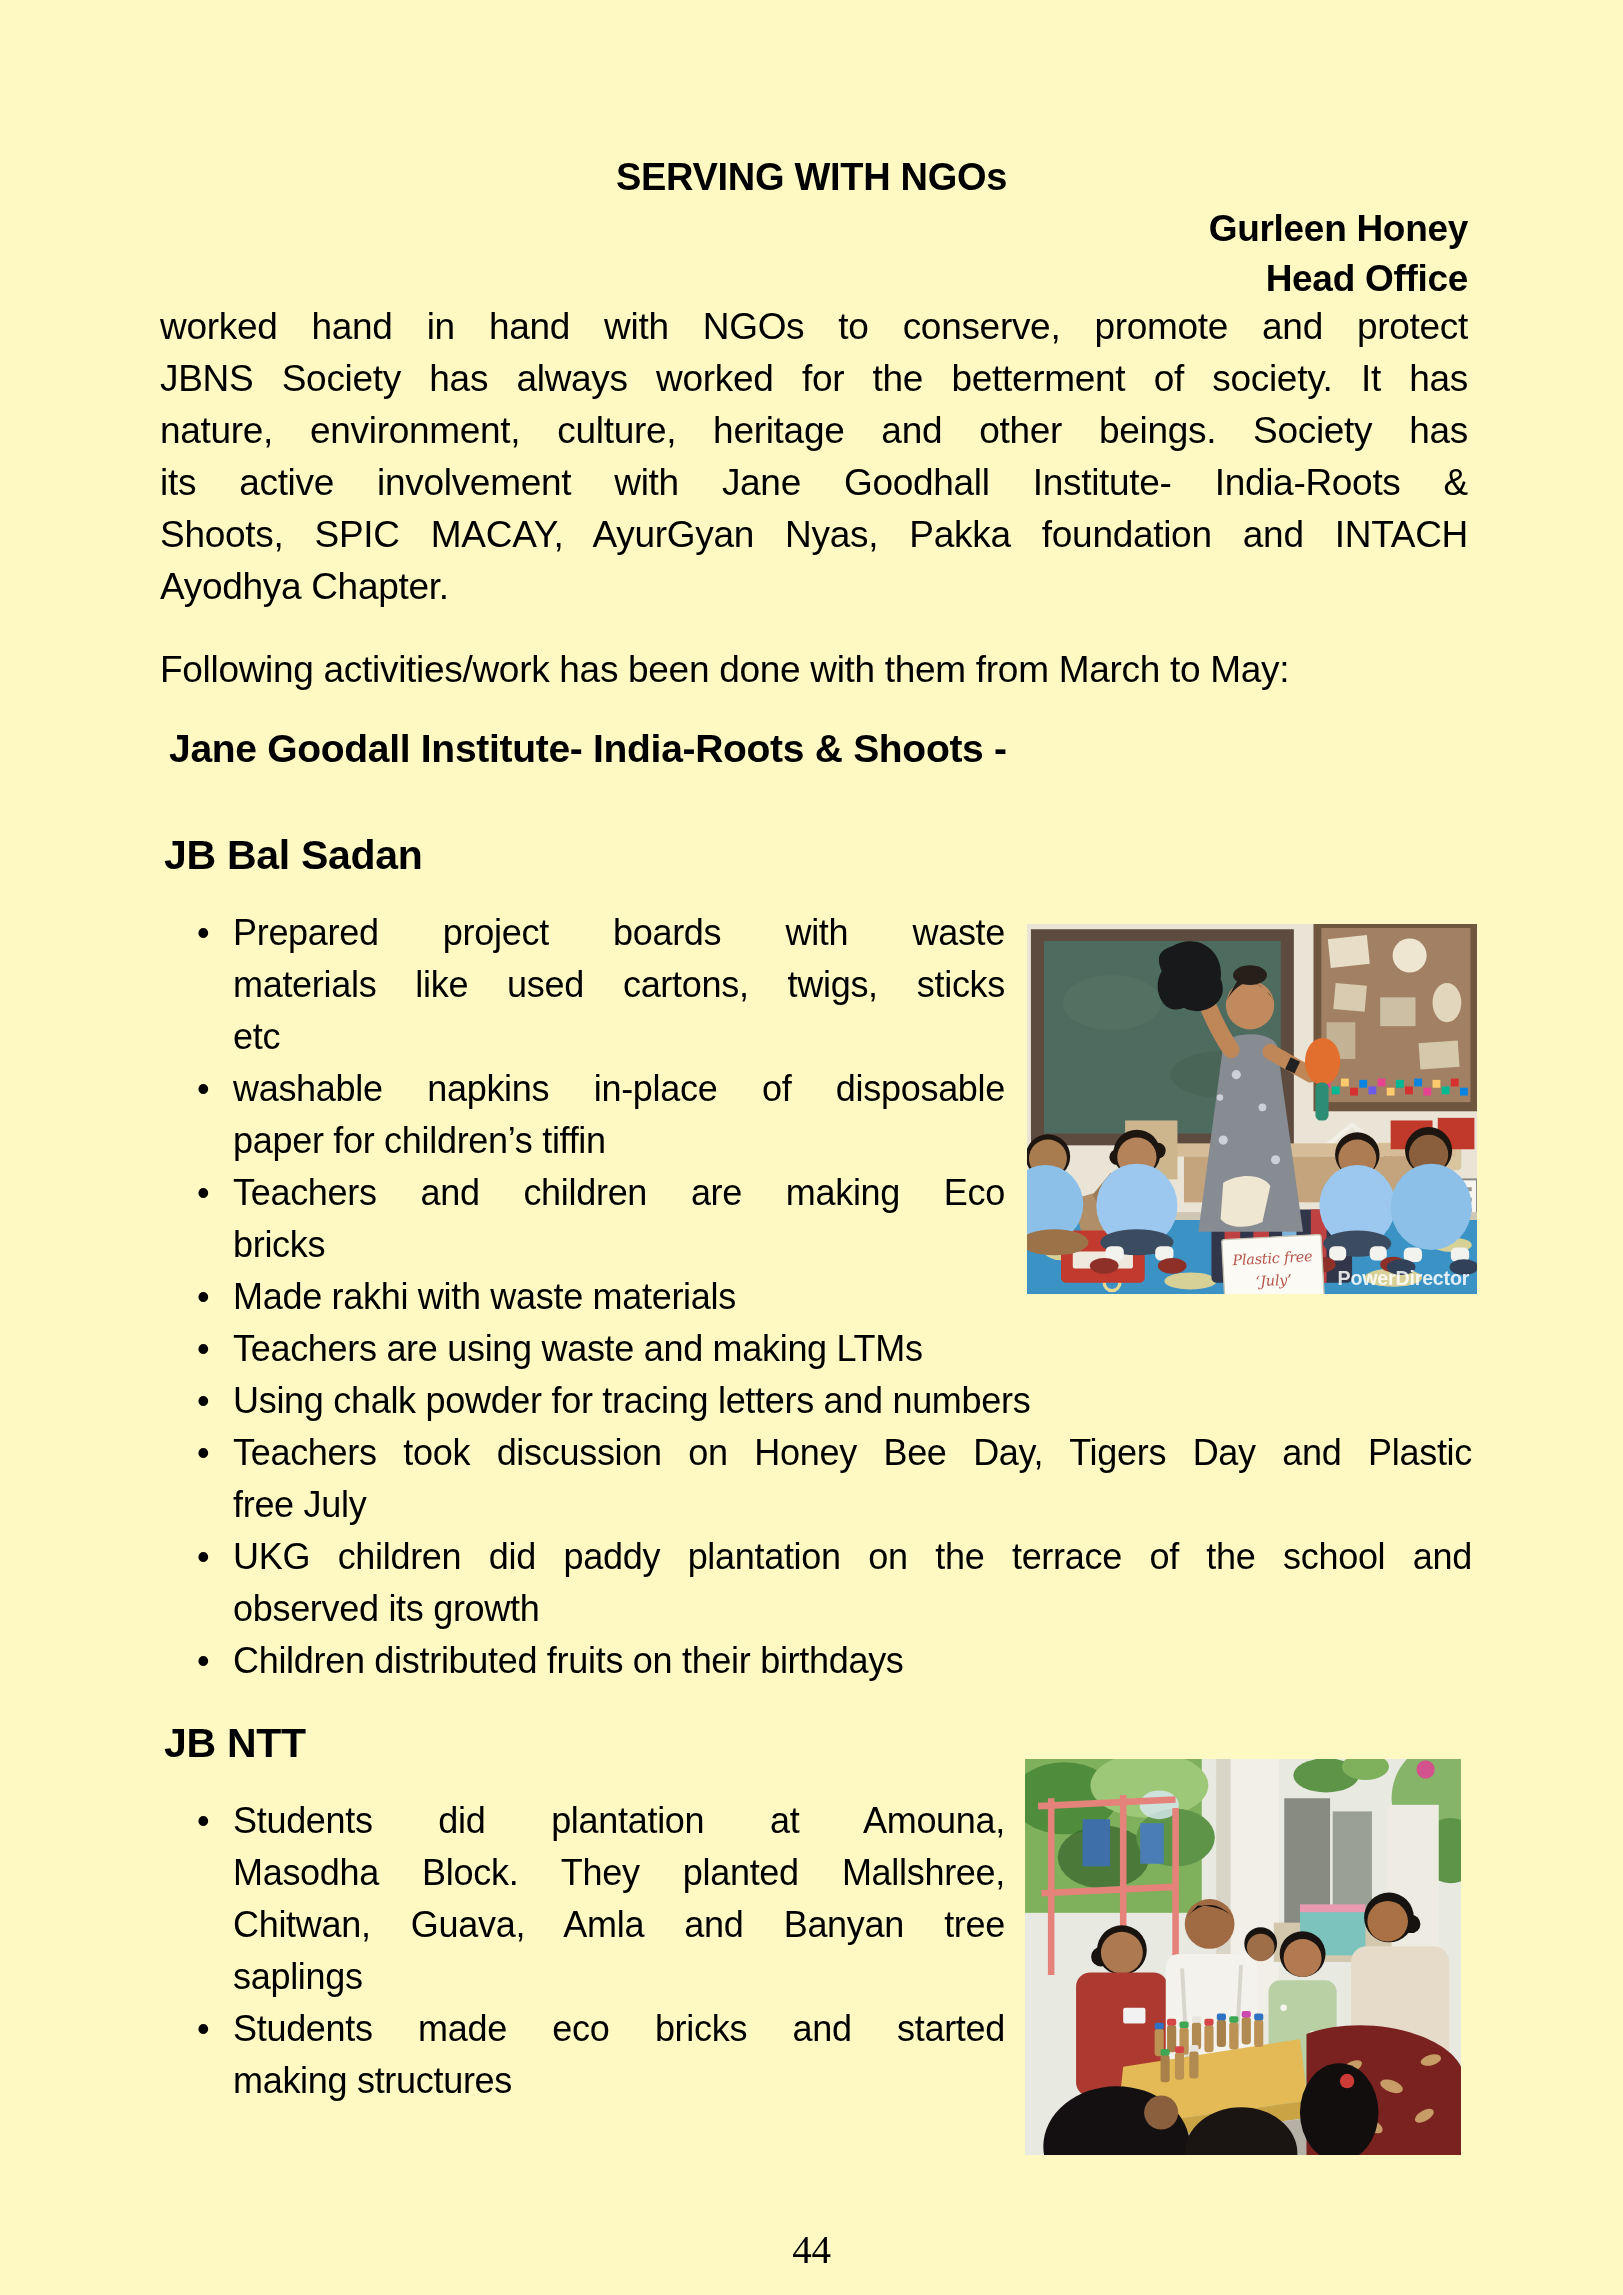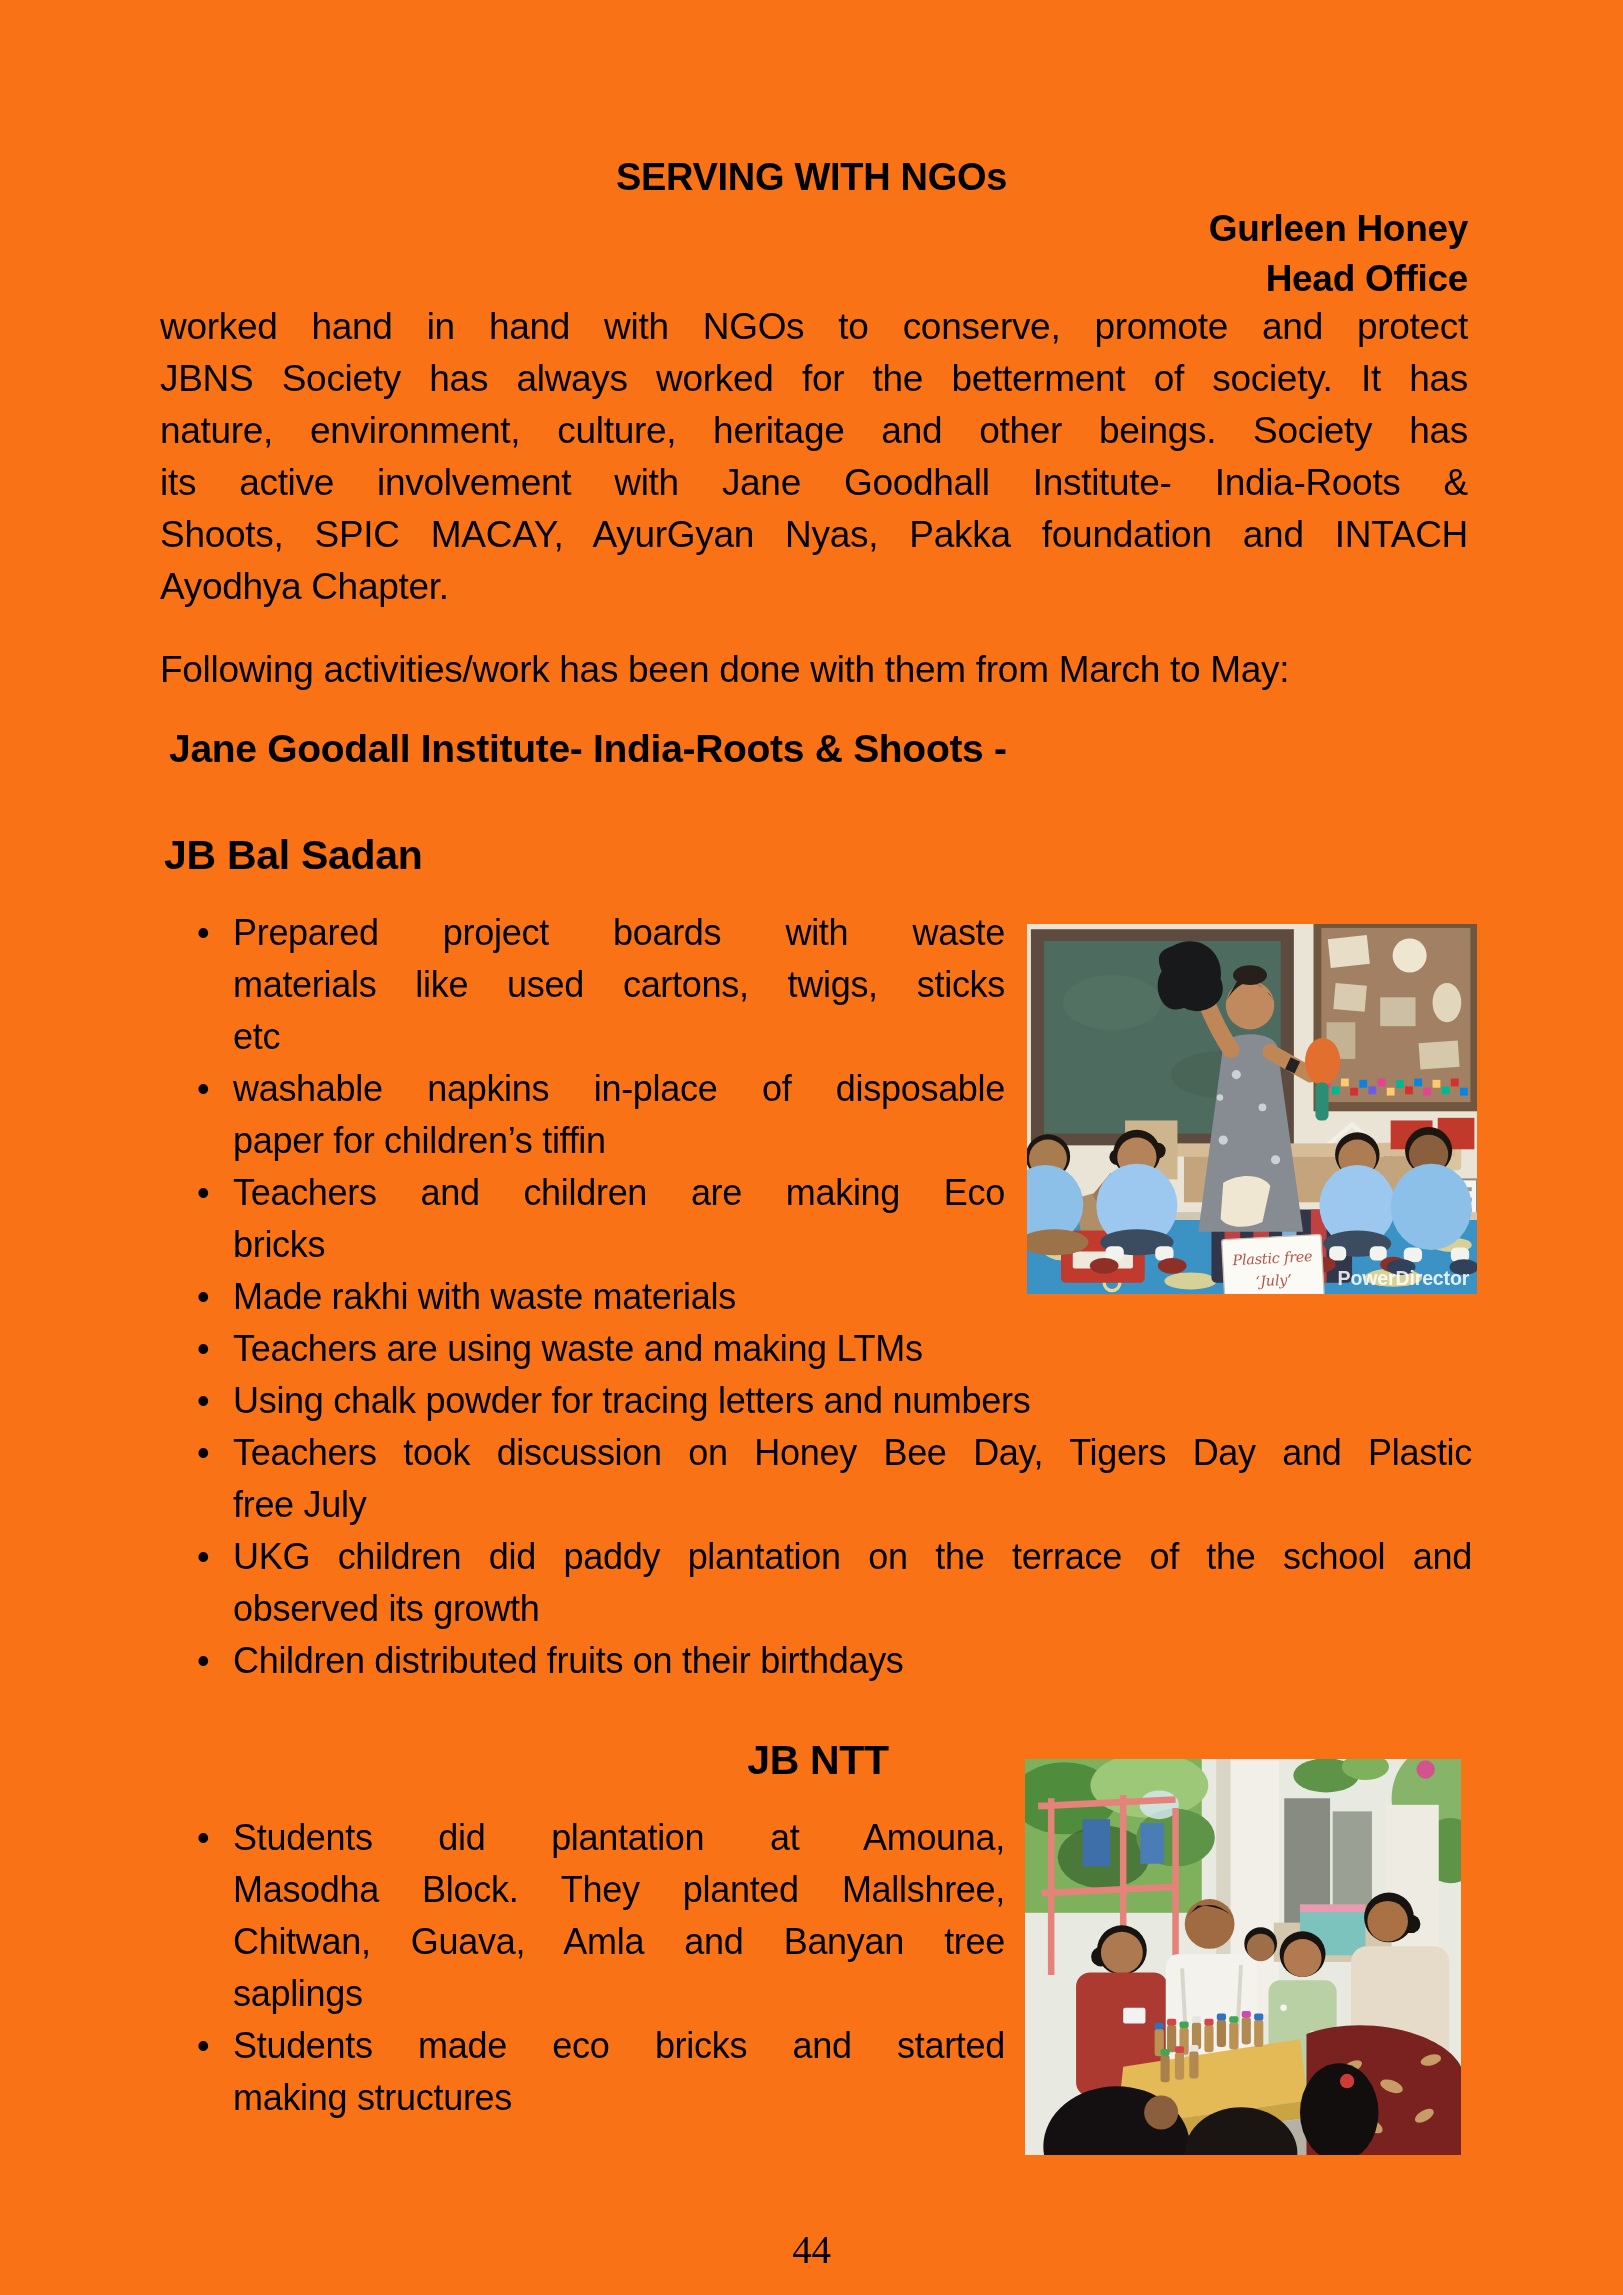--- a/index.html
+++ b/index.html
@@ -1,29 +1,29 @@
 <!DOCTYPE html>
 <html style="font-size:10.5px"><head>
 <meta charset="utf-8">
 <style>
   html,body{margin:0;padding:0;background:#9a9a9a;}
-  .page{position:relative;width:1623px;height:2295px;background:#f97316;
+  .page{position:relative;width:1623px;height:2295px;background:#fef9c3;
         font-family:"Liberation Sans",sans-serif;color:#000;overflow:hidden;
         letter-spacing:-0.3px;}
   .title{position:absolute;left:0;top:156px;width:100%;text-align:center;
          font-size:38px;font-weight:700;}
   .byline{position:absolute;right:155px;top:204px;text-align:right;
           font-size:37px;font-weight:700;line-height:50px;}
   .block{position:absolute;left:160px;width:1308px;font-size:37px;line-height:52px;}
   .intro{top:301px;}
   .note{top:644px;}
   .orghead{position:absolute;left:169px;top:723px;font-size:39px;font-weight:700;line-height:52px;}
   .flow{position:absolute;left:164px;top:829px;width:1308px;}
   h3.sec{font-size:41px;font-weight:700;line-height:52px;margin:0;letter-spacing:-0.3px;}
-  h3.ntt{margin-top:47px;text-align:center;}
+  h3.ntt{margin-top:30px;}
   ul.blist{list-style:none;margin:26px 0 0 0;padding:0;font-size:36px;line-height:52px;}
   ul.blist li{position:relative;padding-left:69px;margin:0;}
   .dot{position:absolute;left:33px;top:0;line-height:52px;}
   .jl{text-align:justify;text-align-last:justify;height:52px;}
   .ll{text-align:left;height:52px;}
   li.narrow .jl,li.narrow .ll{width:772px;}
   li.wide .jl,li.wide .ll{width:1239px;}
   .intro .jl,.intro .ll,.note .ll{width:1308px;}
   .pagenum{position:absolute;left:0;top:2224px;width:100%;text-align:center;
            font-family:"Liberation Serif",serif;font-size:39px;line-height:52px;}

